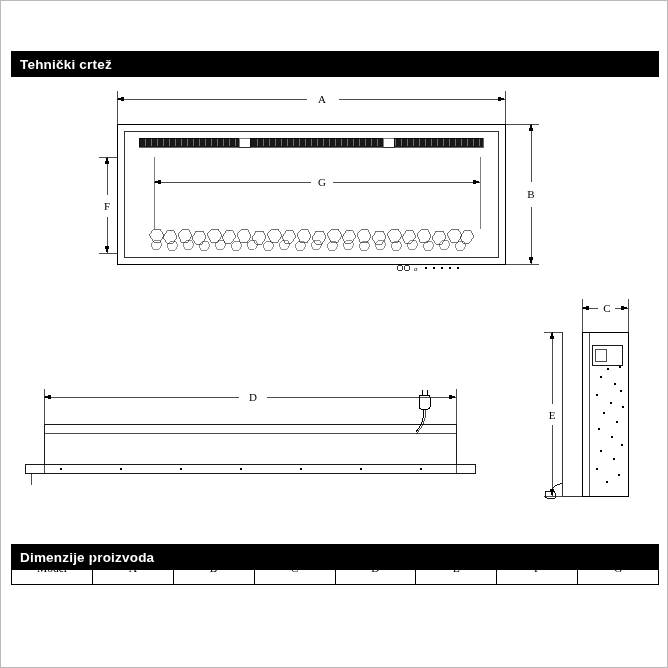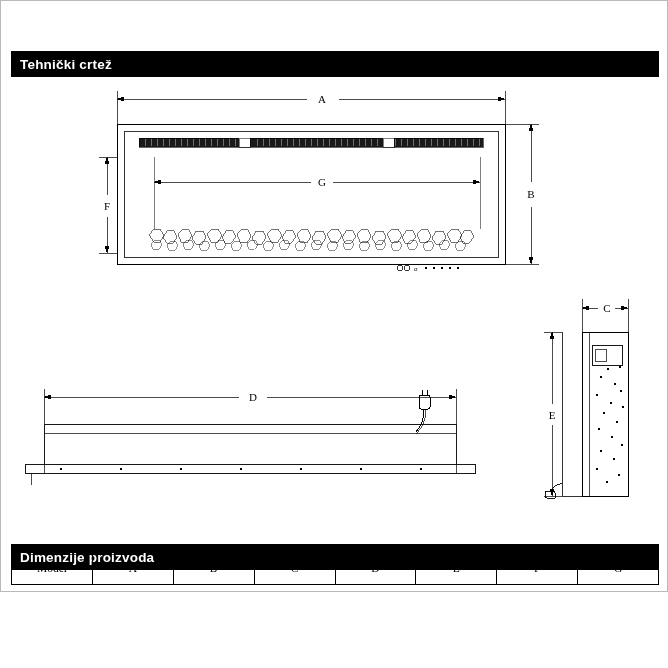--- a/index.html
+++ b/index.html
@@ -12,21 +12,21 @@
     height: 668px;
     font-family: "Liberation Sans", sans-serif;
     color: #000000;
     position: relative;
     overflow: hidden;
   }
   .page {
     position: absolute;
     left: 0; top: 0;
     width: 668px;
-    height: 592px;
+    height: 668px;
     box-sizing: border-box;
     border: 1px solid #b9b9b9;
     background: #ffffff;
   }
   
   .bar {
     position: absolute;
     left: 10px;
     width: 648px;
     height: 26px;

